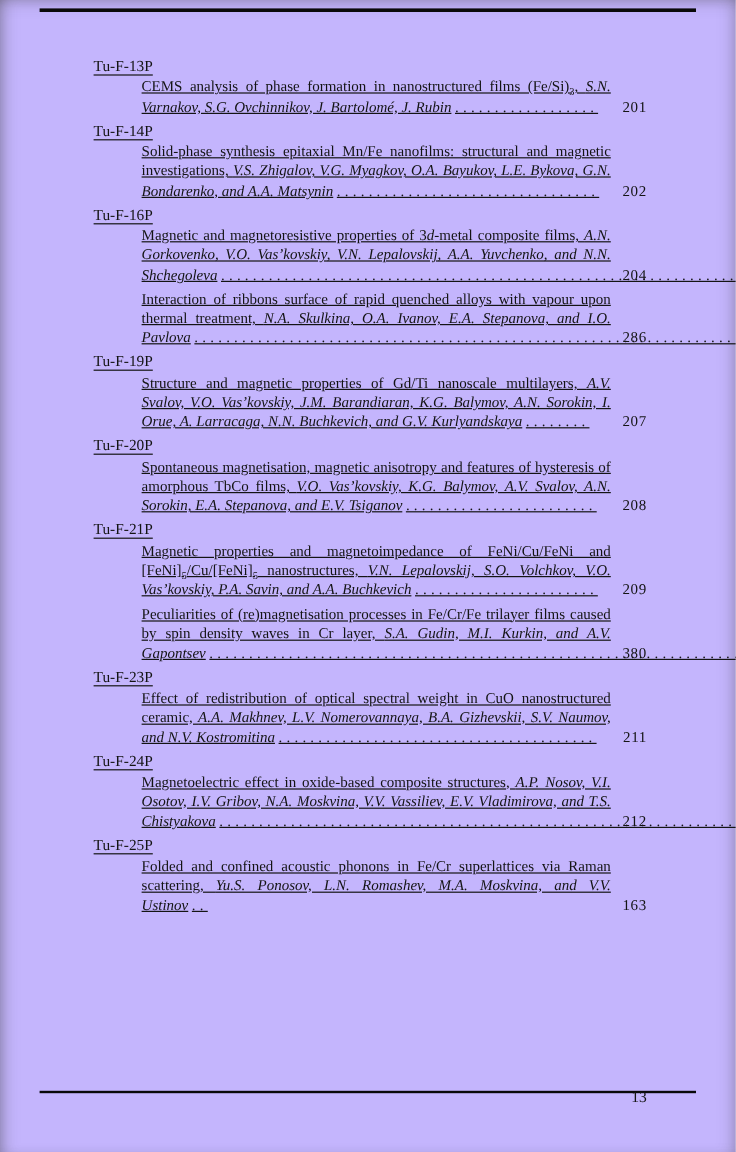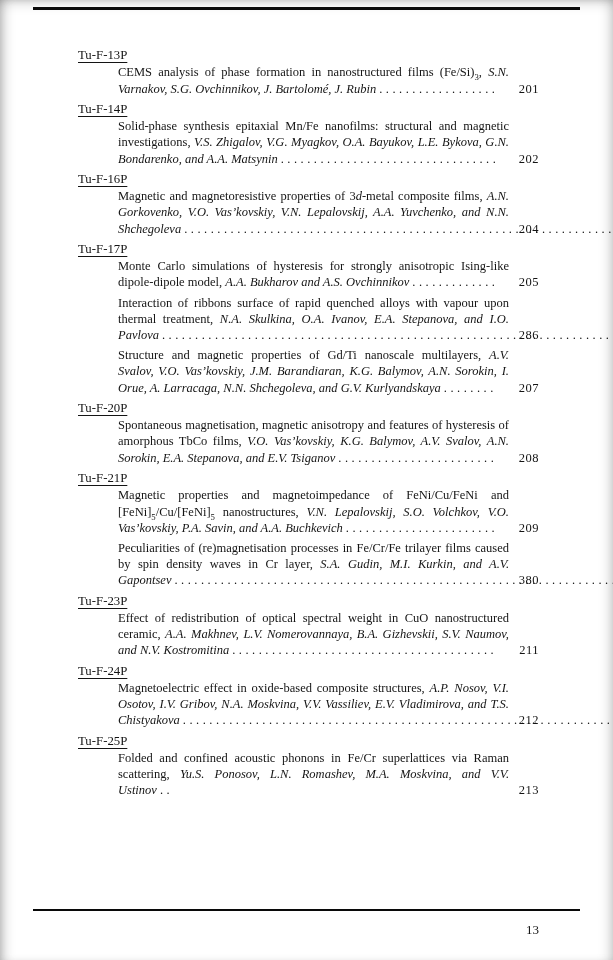--- a/index.html
+++ b/index.html
@@ -6,53 +6,54 @@
   body {
     width: 613px; height: 960px;
     background: #e9e8e4;
     font-family: "Liberation Serif", serif;
     color: #141414;
     position: relative;
     overflow: hidden;
   }
   .page {
     position: absolute; inset: 0;
-    background: #ffffff;
+    background: #c4b5fd;
     box-shadow: inset 10px 0 14px -10px rgba(60,60,60,.55),
                 inset -10px 0 14px -10px rgba(60,60,60,.40),
                 inset 0 10px 14px -10px rgba(60,60,60,.35);
   }
   .top-rule {
     position: absolute; left: 33px; right: 33px; top: 7px;
     height: 3px; background: #090909;
   }
   .bottom-rule {
     position: absolute; left: 33px; right: 33px; bottom: 49px;
     height: 2px; background: #090909;
   }
   .footer-page {
-    position: absolute; right: 74px; bottom: 22px;
+    position: absolute; right: 74px; bottom: 38px;
     font-size: 13px; font-weight: normal;
   }
   .content {
     position: absolute; left: 78px; right: 74px; top: 47px;
   }
   .entry { margin-bottom: 4px; }
   .entry-code {
     font-size: 12.8px; line-height: 16.4px;
     text-decoration: underline;
     text-underline-offset: 3px;
     margin-bottom: 1px;
   }
   .entry-body {
     margin-left: 40px;
     position: relative;
     padding-right: 30px;
     font-size: 12.5px; line-height: 16.2px;
     text-align: justify;
+    text-decoration: underline;
   }
   .entry-body .it { font-style: italic; }
   .entry-body sub { font-size: 70%; line-height: 0; }
   .dots { letter-spacing: 3.5px; margin-left: 3px; }
   .pageno {
     position: absolute; right: 0; bottom: 0;
     font-style: normal; letter-spacing: 0.5px;
   }
 </style>
 </head>
@@ -80,38 +81,32 @@
 
 
   <div class="entry">
     <div class="entry-code">Tu-F-16P</div>
     <div class="entry-body">
       <span><span>Magnetic and magnetoresistive properties of 3</span><span class="it">d</span><span>-metal composite films, </span><span class="it">A.N. Gorkovenko, V.O. Vas’kovskiy, V.N. Lepalovskij, A.A. Yuvchenko, and N.N. Shchegoleva</span></span><span class="dots">...............................................................................................................................................................................................................................................................................................................................................................................................................</span>
       <span class="pageno">204</span>
     </div>
   </div>
 
-  <div class="entry">
-    <div class="entry-code">Tu-F-17P</div>
-    <div class="entry-body">
-      <span><span>Monte Carlo simulations of hysteresis for strongly anisotropic Ising-like dipole-dipole model, </span><span class="it">A.A. Bukharov and A.S. Ovchinnikov</span></span><span class="dots">.............</span>
-      <span class="pageno">205</span>
-    </div>
-  </div>
 
   <div class="entry">
     <div class="entry-body">
       <span><span>Interaction of ribbons surface of rapid quenched alloys with vapour upon thermal treatment, </span><span class="it">N.A. Skulkina, O.A. Ivanov, E.A. Stepanova, and I.O. Pavlova</span></span><span class="dots">...............................................................................................................................................................................................................................................................................................................................................................................................................</span>
       <span class="pageno">286</span>
     </div>
   </div>
 
   <div class="entry">
+    <div class="entry-code">Tu-F-19P</div>
     <div class="entry-body">
-      <span><span>Structure and magnetic properties of Gd/Ti nanoscale multilayers, </span><span class="it">A.V. Svalov, V.O. Vas’kovskiy, J.M. Barandiaran, K.G. Balymov, A.N. Sorokin, I. Orue, A. Larracaga, N.N. Shchegoleva, and G.V. Kurlyandskaya</span></span><span class="dots">........</span>
+      <span><span>Structure and magnetic properties of Gd/Ti nanoscale multilayers, </span><span class="it">A.V. Svalov, V.O. Vas’kovskiy, J.M. Barandiaran, K.G. Balymov, A.N. Sorokin, I. Orue, A. Larracaga, N.N. Buchkevich, and G.V. Kurlyandskaya</span></span><span class="dots">........</span>
       <span class="pageno">207</span>
     </div>
   </div>
 
   <div class="entry">
     <div class="entry-code">Tu-F-20P</div>
     <div class="entry-body">
       <span><span>Spontaneous magnetisation, magnetic anisotropy and features of hysteresis of amorphous TbCo films, </span><span class="it">V.O. Vas’kovskiy, K.G. Balymov, A.V. Svalov, A.N. Sorokin, E.A. Stepanova, and E.V. Tsiganov</span></span><span class="dots">........................</span>
       <span class="pageno">208</span>
     </div>
@@ -145,20 +140,20 @@
     <div class="entry-body">
       <span><span>Magnetoelectric effect in oxide-based composite structures, </span><span class="it">A.P. Nosov, V.I. Osotov, I.V. Gribov, N.A. Moskvina, V.V. Vassiliev, E.V. Vladimirova, and T.S. Chistyakova</span></span><span class="dots">...............................................................................................................................................................................................................................................................................................................................................................................................................</span>
       <span class="pageno">212</span>
     </div>
   </div>
 
   <div class="entry">
     <div class="entry-code">Tu-F-25P</div>
     <div class="entry-body">
       <span><span>Folded and confined acoustic phonons in Fe/Cr superlattices via Raman scattering, </span><span class="it">Yu.S. Ponosov, L.N. Romashev, M.A. Moskvina, and V.V. Ustinov</span></span><span class="dots">..</span>
-      <span class="pageno">213</span>
+      <span class="pageno">163</span>
     </div>
   </div>
 </div>
 
   <div class="bottom-rule"></div>
   <div class="footer-page">13</div>
 </div>
 
 </body></html>

